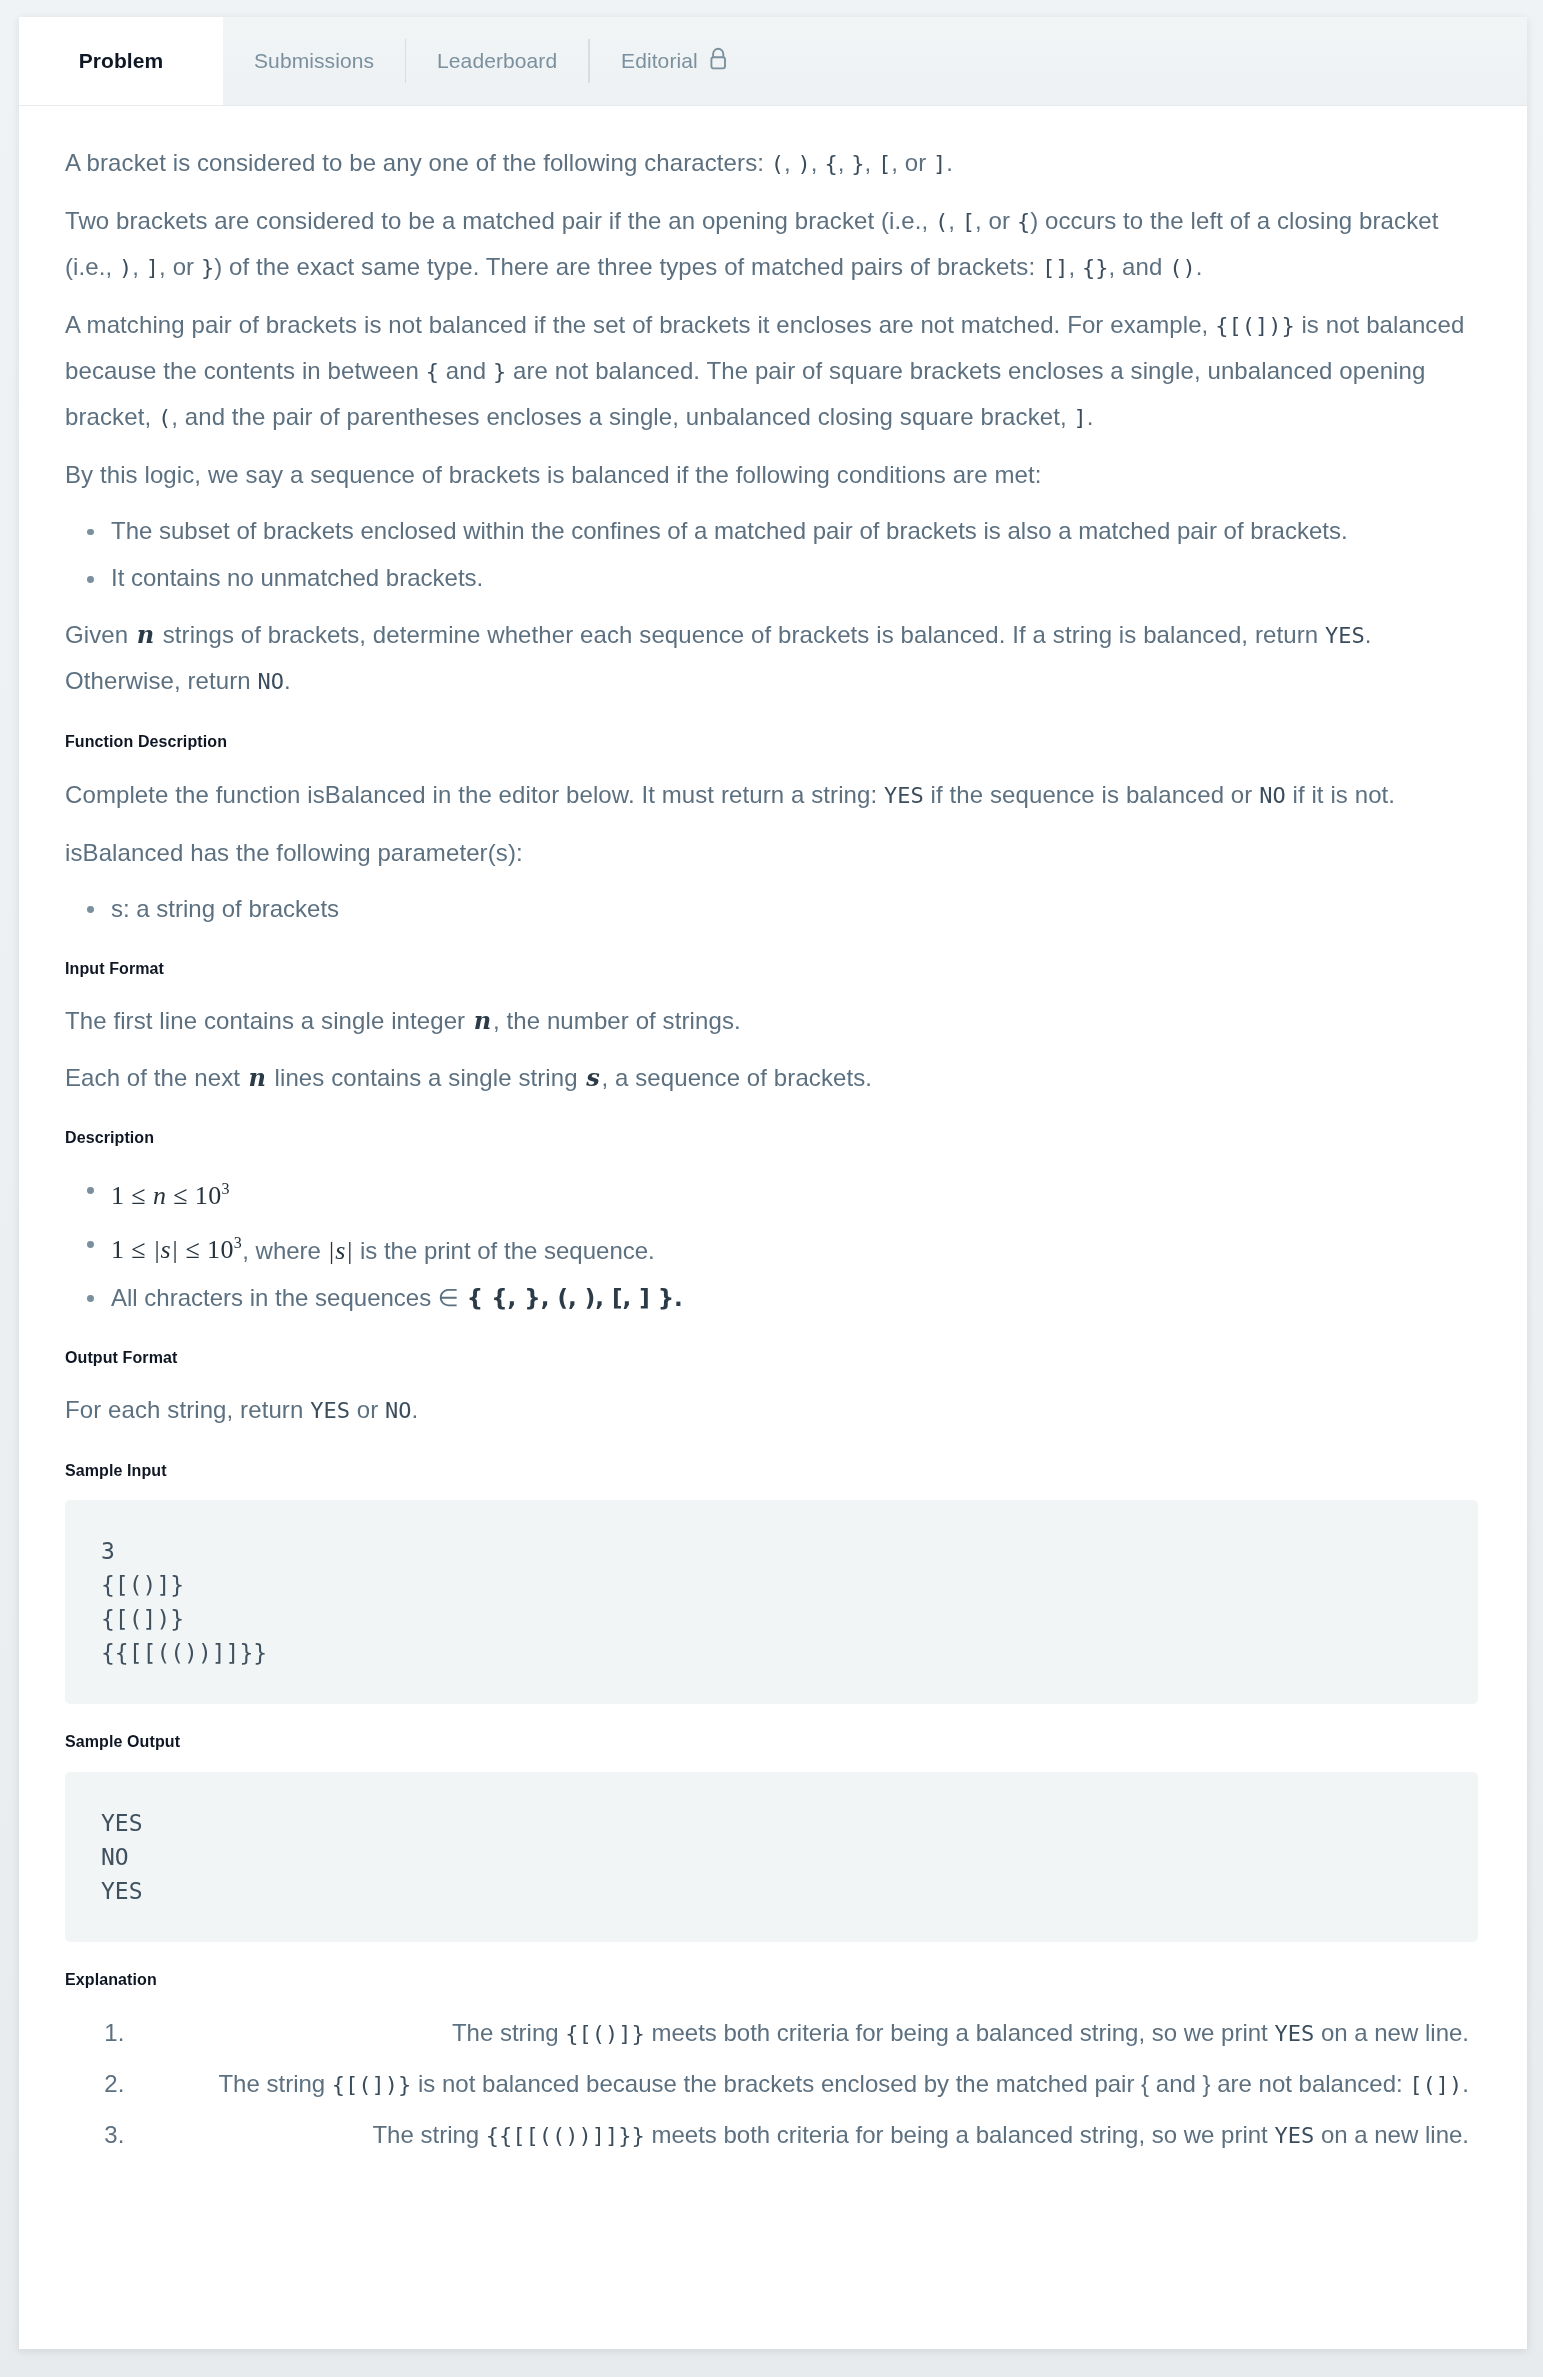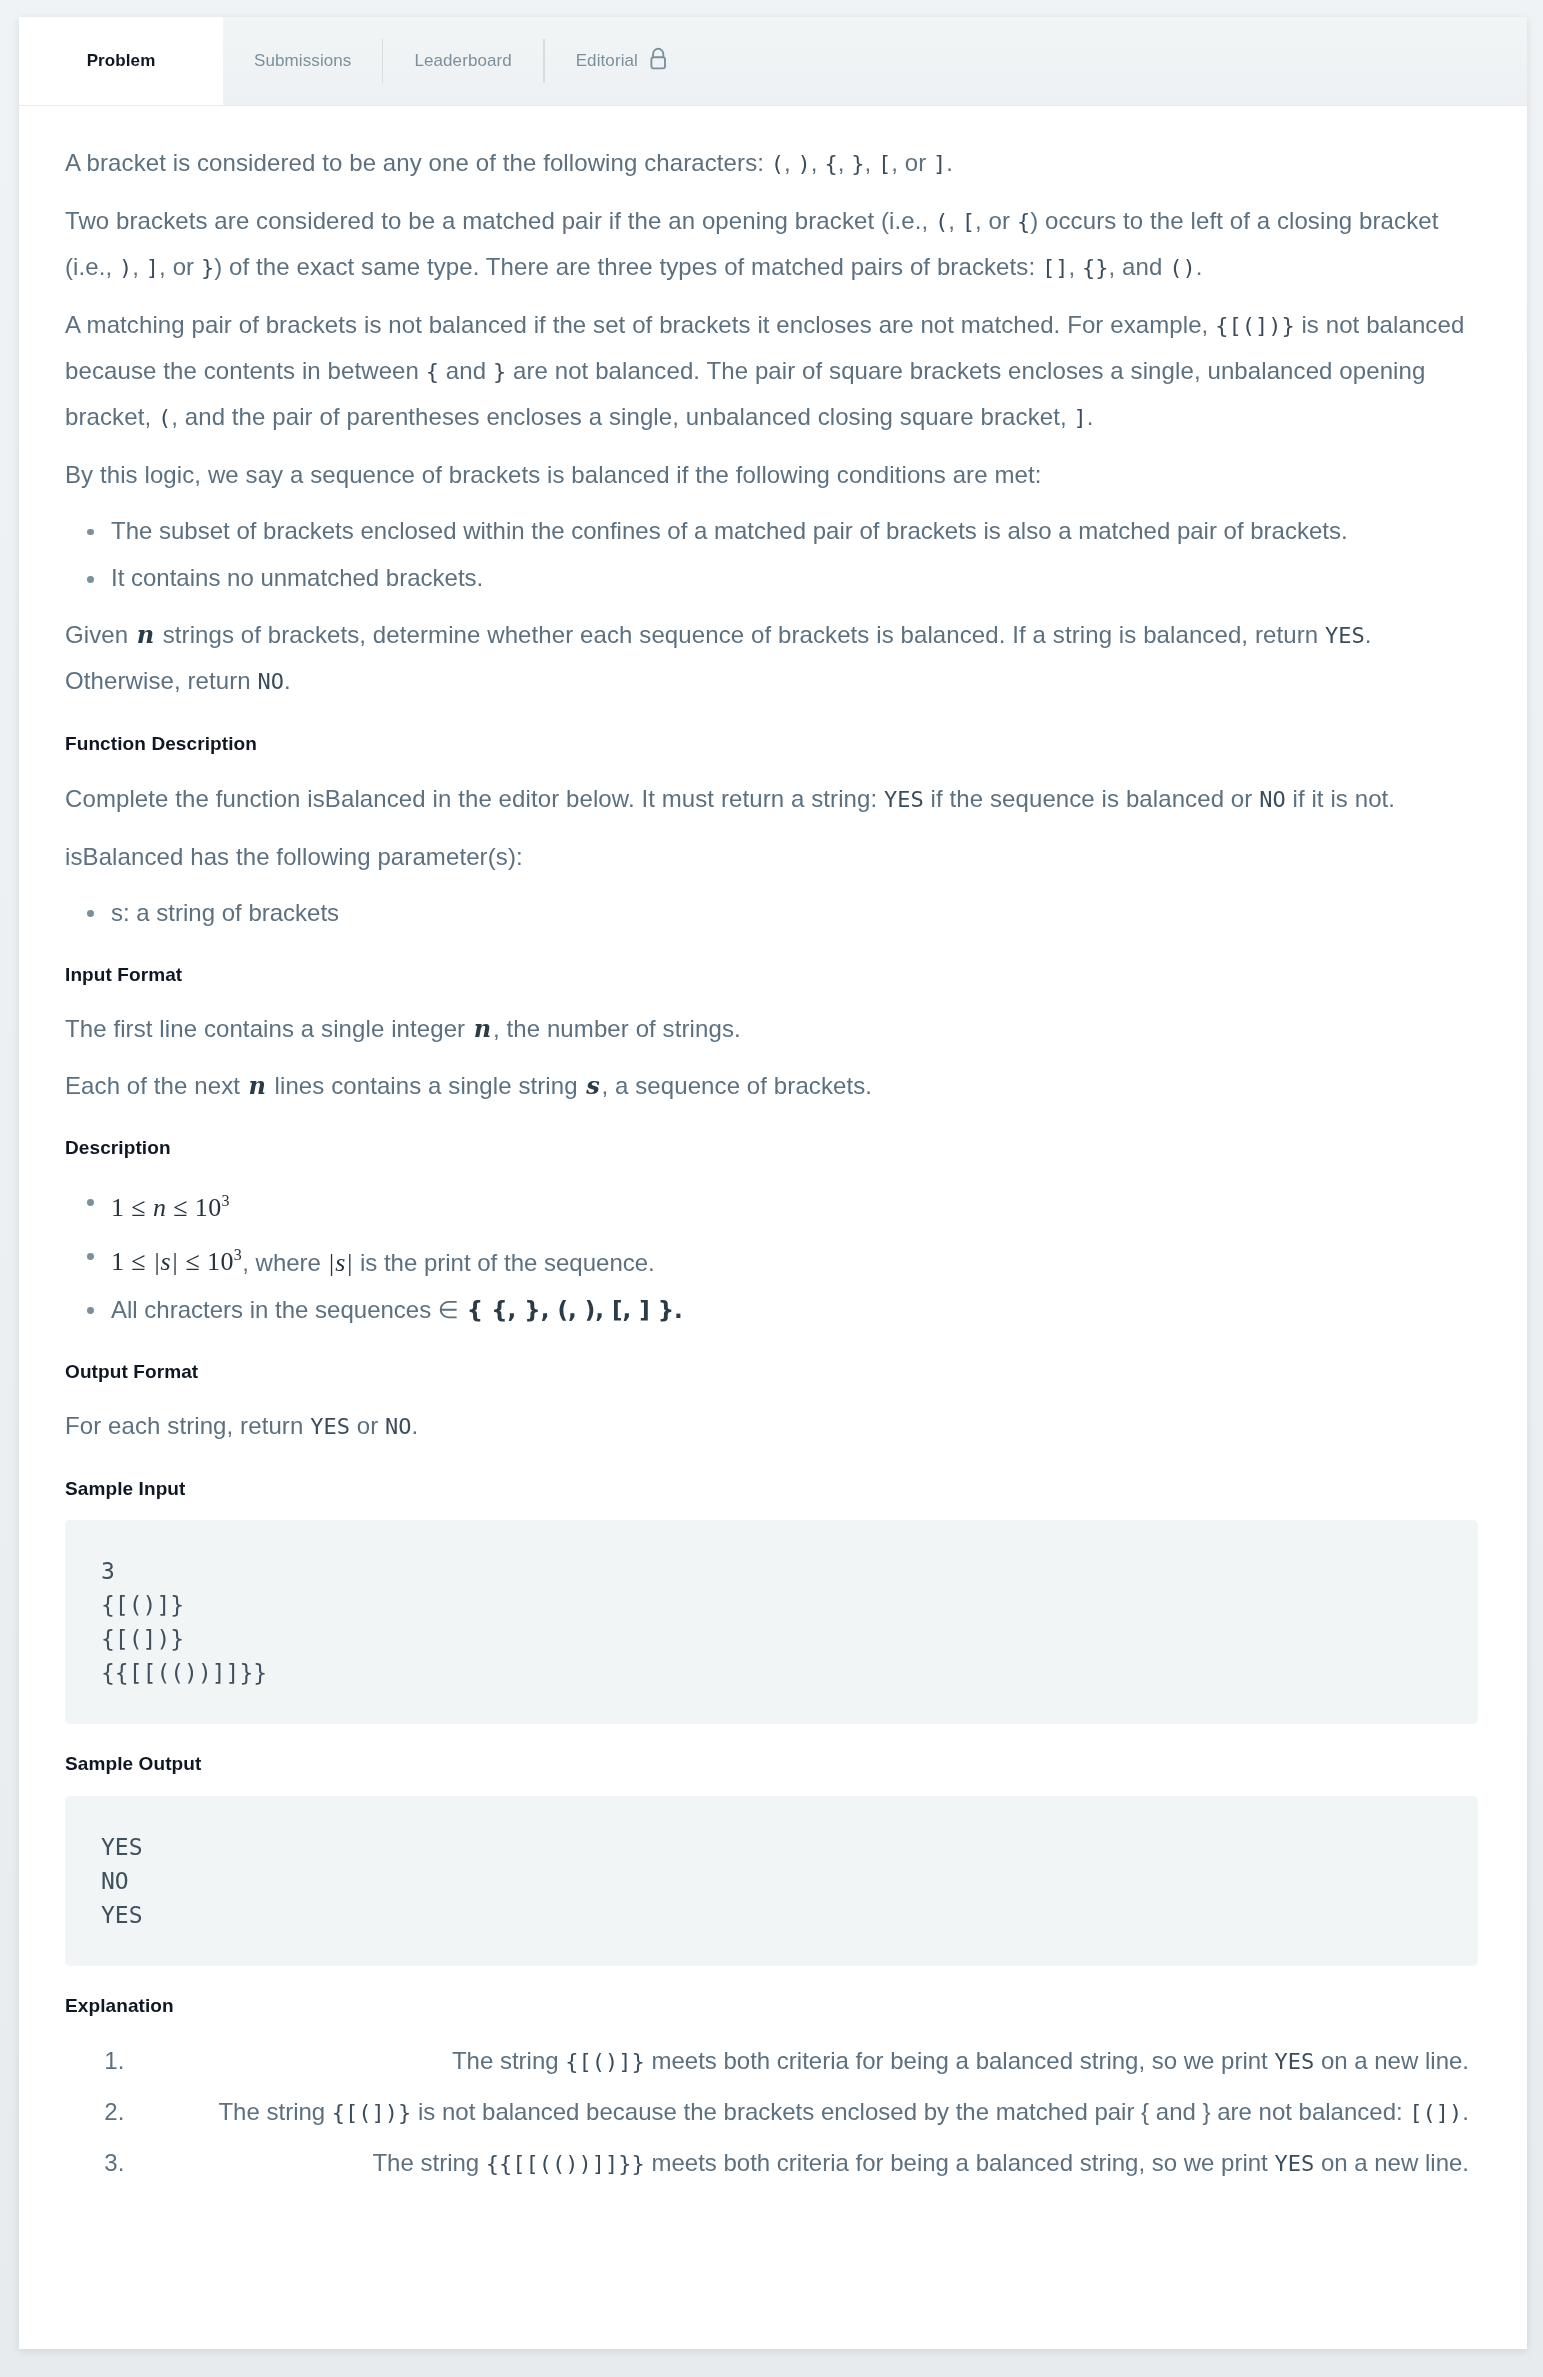--- a/index.html
+++ b/index.html
@@ -42,21 +42,21 @@
     background: linear-gradient(180deg,#f2f5f6 0%, #eef1f3 100%);
     border-bottom: 0.9px solid #e8ebed;
     display: flex;
     align-items: stretch;
     box-sizing: border-box;
   }
   .tab {
     display: flex;
     align-items: center;
     justify-content: center;
-    font-size: 17px;
+    font-size: 21px;
     color: #7a909e;
     letter-spacing: 0.1px;
     padding: 0 31px;
     box-sizing: border-box;
     white-space: nowrap;
     position: relative;
   }
   .tab.active {
     background: #ffffff;
     color: #0f1724;
@@ -85,21 +85,21 @@
   p.para {
     margin: 0 0 12px 0;
     font-size: 24px;
     line-height: 45px;
     color: #5c7080;
     letter-spacing: 0.1px;
   }
 
   h3.section {
     margin: 29px 0 20.4px 0;
-    font-size: 19px;
+    font-size: 16px;
     font-weight: bold;
     color: #0f1724;
     letter-spacing: 0.1px;
   }
 
   ul.bullets {
     margin: 3.4px 0 12px 0;
     padding-left: 46px;
     list-style: none;
   }

